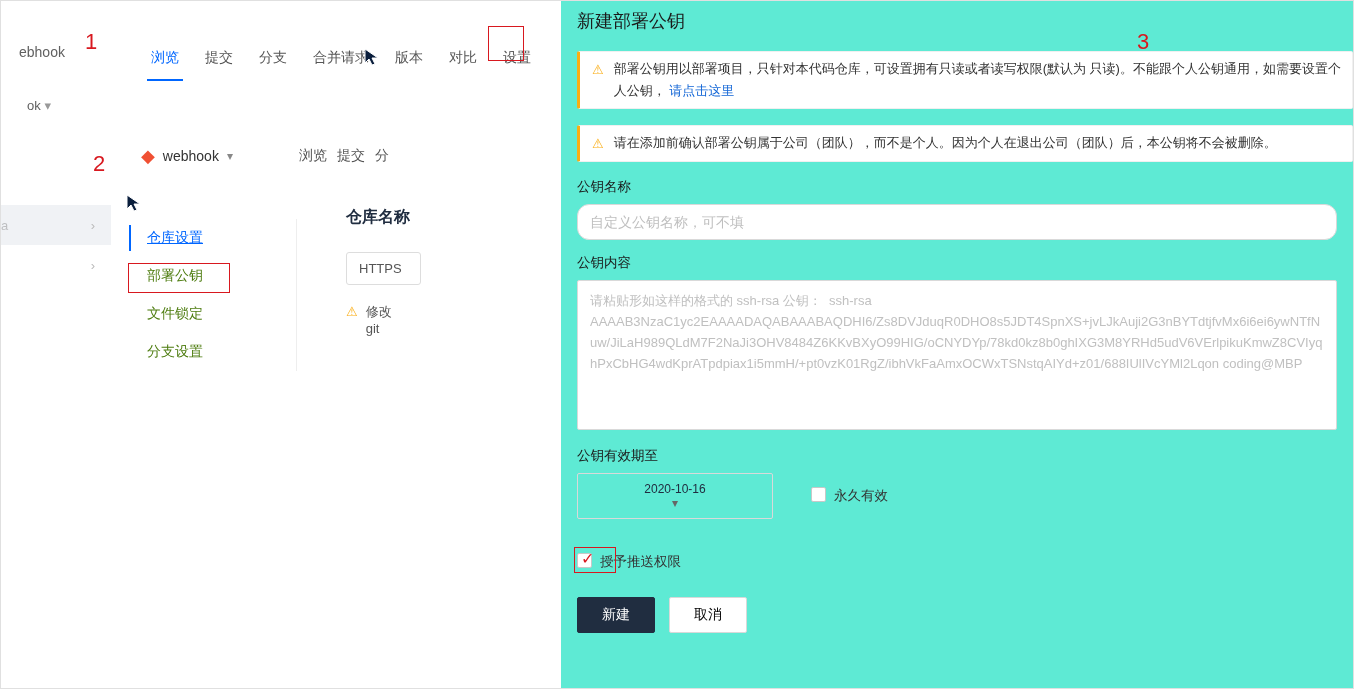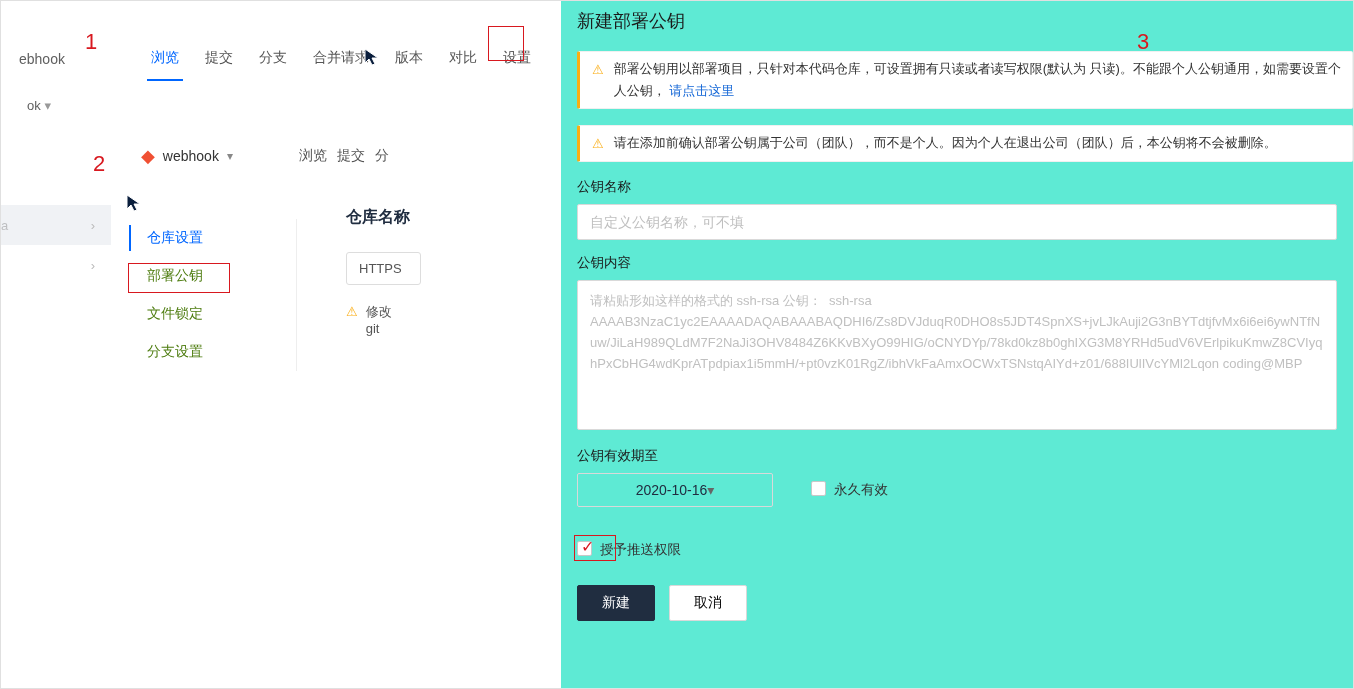--- a/index.html
+++ b/index.html
@@ -18,21 +18,21 @@
   }
   
   .panel1 {
     position: absolute;
     left: 0; top: 0;
     width: 560px; height: 115px;
     background: #fff;
   }
   .crumb1 {
     position: absolute;
-    left: 18px; top: 50px;
+    left: 18px; top: 43px;
     font-size: 14px;
     color: #606060;
     display: flex; align-items: center;
   }
   .num-badge {
     position: absolute;
     color: #d8181f;
     font-size: 22px;
     font-weight: 400;
     pointer-events: none;
@@ -124,20 +124,21 @@
   .side-item {
     padding: 10px 18px;
     font-size: 14px;
     color: #4d7c0f;
     cursor: pointer;
     position: relative;
   }
   .side-item.active {
     color: #0066ff;
     font-weight: 500;
+    text-decoration: underline;
   }
   .side-item.active::before {
     content: '';
     position: absolute;
     left: 0; top: 6px; bottom: 6px;
     width: 2px; background: #0066ff;
   }
   .side-redbox {
     position: absolute;
     left: 127px; top: 144px;
@@ -203,21 +204,21 @@
   }
   .alert .warn-ico { flex: 0 0 auto; }
   .alert a { color: #1366d6; text-decoration: none; }
 
   .field-label {
     font-size: 13.5px; font-weight: 500; color: #1a1a1a;
     margin-top: 14px; margin-bottom: 8px;
   }
   .text-input {
     width: 760px; max-width: 100%;
-    border: 1px solid #d9d9d9; border-radius: 2px;
+    border: 1px solid #d9d9d9; border-radius: 12px;
     padding: 9px 12px;
     font-size: 14px;
     color: #333;
   }
   .text-input::placeholder { color: #bfbfbf; }
   .textarea {
     width: 760px; max-width: 100%;
     height: 150px;
     border: 1px solid #d9d9d9; border-radius: 2px;
     padding: 10px 12px;
@@ -230,22 +231,23 @@
   .textarea::placeholder { color: #c0c0c0; }
 
   .date-row {
     display: flex; align-items: center; gap: 38px;
   }
   .date-select {
     display: flex; align-items: center; justify-content: center;
     width: 196px;
     border: 1px solid #d9d9d9; border-radius: 2px;
     padding: 8px 12px;
-    font-size: 14px;
+    font-size: 12px;
     cursor: pointer;
+    flex-direction: column;
   }
   .date-select .caretd { color: #666; }
 
   .cbx {
     display: flex; gap: 8px;
     font-size: 13.5px; color: #333;
   }
   .cbx .box {
     width: 15px; height: 15px;
     border: 1px solid #c8c8c8; border-radius: 2px;

